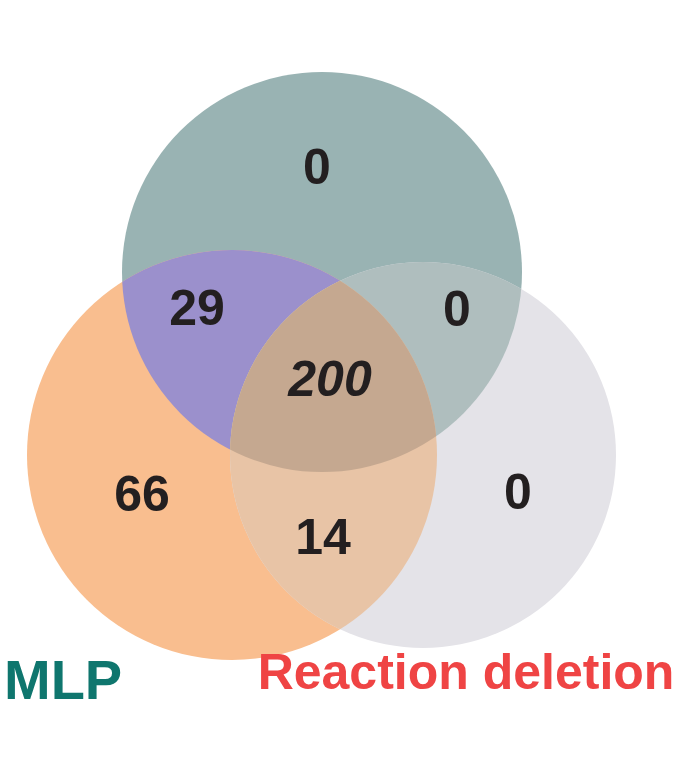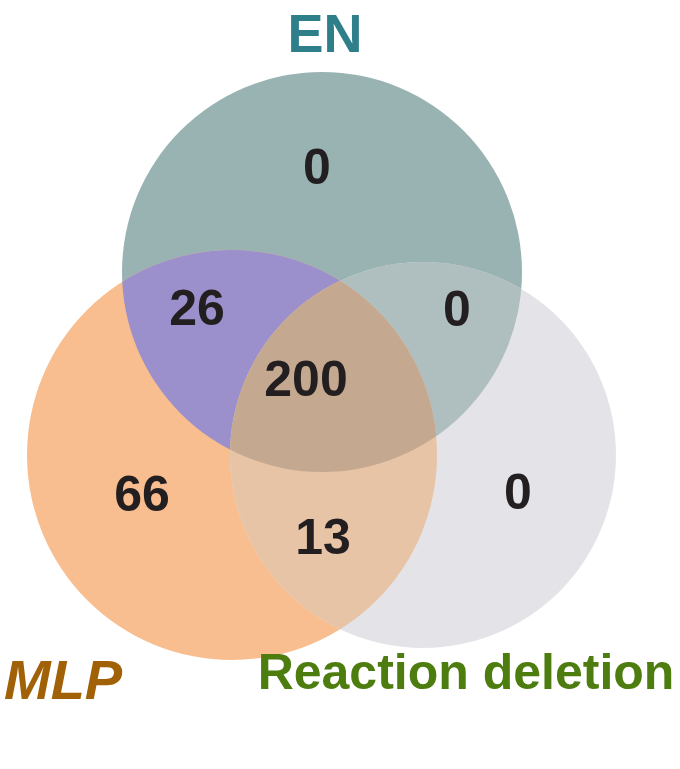--- a/index.html
+++ b/index.html
@@ -71,33 +71,32 @@
     <circle cx="322" cy="272" r="200" clip-path="url(#cRDS)" fill="#afbebe"></circle>
     <circle cx="232" cy="455" r="205" clip-path="url(#cRDS)" fill="#e8c4a6"></circle>
 
     <g clip-path="url(#cEN)">
       <circle cx="232" cy="455" r="205" clip-path="url(#cRDS)" fill="#c5a890"></circle>
     </g>
   </svg>
 
   <div class="num" style="left:317px; top:167px;">0</div>
 
-  <div class="num" style="left:197px; top:308px;">26</div>
+  <div class="num" style="left:197px; top:308px;">29</div>
 
   <div class="num" style="left:457px; top:309px;">0</div>
 
-  <div class="num" style="left:306px; top:379px;">200</div>
+  <div class="num" style="left:330px; top:379px;font-style:italic;">200</div>
 
   <div class="num" style="left:142px; top:494px;">66</div>
 
-  <div class="num" style="left:323px; top:537px;">13</div>
+  <div class="num" style="left:323px; top:537px;">14</div>
 
   <div class="num" style="left:518px; top:492px;">0</div>
 
-  <div class="set-label label-en" style="color: rgb(47, 127, 138);">EN</div>
 
-  <div class="set-label label-mlp" style="color: #a16207; font-style: italic;">MLP</div>
+  <div class="set-label label-mlp" style="color: #0f766e;">MLP</div>
 
-  <div class="set-label label-reaction" style="color: #4d7c0f;">
+  <div class="set-label label-reaction" style="color: #ef4444;">
     <div>Reaction deletion</div>
   </div>
 
 </div>
 
 </body></html>

